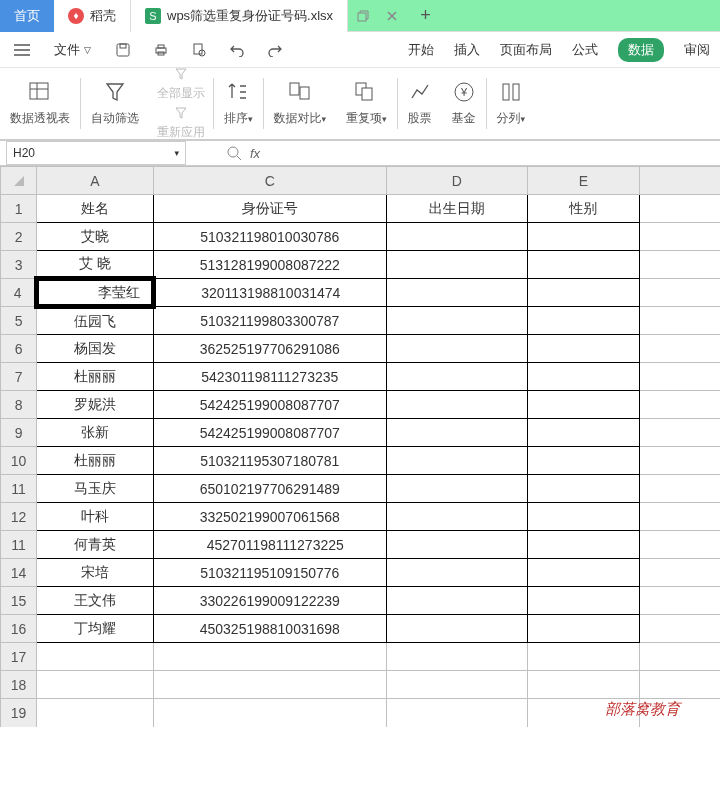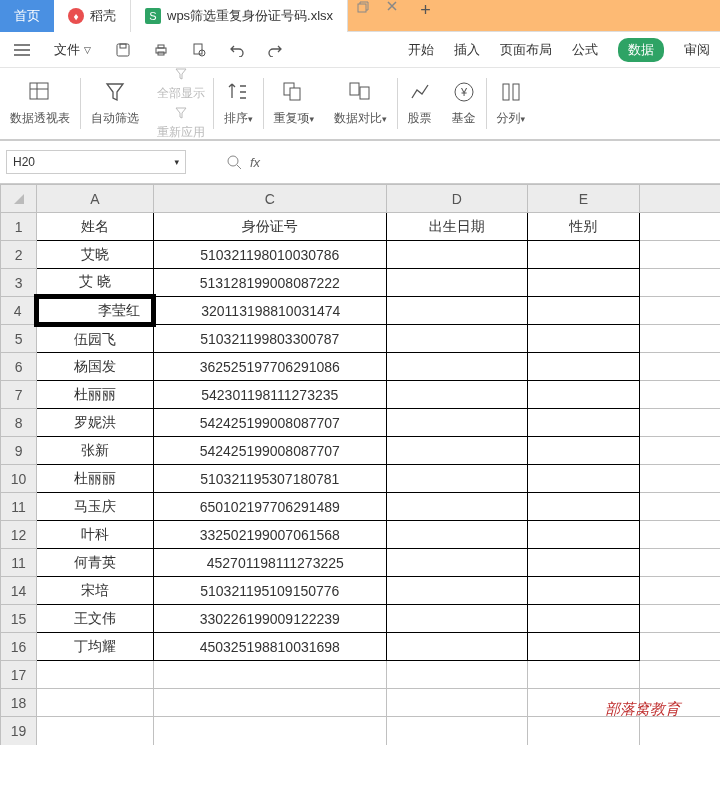--- a/index.html
+++ b/index.html
@@ -1,17 +1,17 @@
 <!DOCTYPE html>
 <html><head>
 <meta charset="utf-8">
 <style>
 * { box-sizing: border-box; margin: 0; padding: 0; }
 body { font-family: "Microsoft YaHei", Arial, sans-serif; font-size: 13px; color: #333; background: #fff; width: 720px; }
-.titlebar { display: flex; align-items: flex-start; height: 32px; background: #fdba74; border-bottom: 1px solid #ddd; }
+.titlebar { display: flex; align-items: center; height: 32px; background: #86efac; border-bottom: 1px solid #ddd; }
 .tab { display: flex; align-items: center; padding: 0 14px; height: 32px; gap: 6px; }
 .tab-home { background: #4a90e2; color: #fff; }
 .tab-docx { background: #fff; }
 .tab-file { background: #fff; border-left: 1px solid #ddd; border-right: 1px solid #ddd; }
 .tab-file-icon { width: 16px; height: 16px; background: #2ea365; color: #fff; font-size: 11px; display: flex; align-items: center; justify-content: center; border-radius: 2px; }
 .docx-icon { width: 16px; height: 16px; background: #e94f4f; border-radius: 50%; display: flex; align-items: center; justify-content: center; color: #fff; font-size: 10px; }
 .win-ctrl { padding: 0 8px; color: #888; }
 .win-ctrl svg { display: block; }
 .plus { padding: 0 14px; color: #555; font-size: 18px; }
 .toolbar1 { display: flex; align-items: center; height: 36px; padding: 0 10px; gap: 14px; border-bottom: 1px solid #e5e5e5; }
@@ -22,21 +22,21 @@
 .menu-tab { color: #333; }
 .menu-tab.active { background: #2ea365; color: #fff; padding: 3px 10px; border-radius: 10px; }
 .ribbon { display: flex; align-items: stretch; height: 72px; border-bottom: 1px solid #ccc; padding: 4px 0; }
 .ribbon-group { display: flex; flex-direction: column; align-items: center; justify-content: flex-end; padding: 0 10px; font-size: 12px; color: #555; gap: 2px; }
 .ribbon-group.big { justify-content: center; gap: 6px; }
 .ribbon-divider { width: 1px; background: #d5d5d5; margin: 6px 0; }
 .ribbon-col { display: flex; flex-direction: column; gap: 4px; font-size: 12px; color: #555; justify-content: center; padding: 0 8px; }
 .ribbon-row { display: flex; align-items: center; gap: 4px; flex-direction: column; }
 .disabled { color: #bbb; }
 .caret-down { font-size: 9px; }
-.namebox-row { display: flex; align-items: center; height: 44px; border-top: 1px solid #ccc; border-bottom: 1px solid #ccc; }
+.namebox-row { display: flex; align-items: center; height: 26px; border-top: 1px solid #ccc; border-bottom: 1px solid #ccc; }
 .name-box { width: 180px; height: 24px; margin-left: 6px; border: 1px solid #ccc; display: flex; align-items: center; padding: 0 6px; font-size: 12px; justify-content: space-between; }
 .fx-area { display: flex; align-items: center; margin-left: 40px; gap: 8px; color: #666; }
 .sheet { border-collapse: collapse; width: 720px; table-layout: fixed; }
 .sheet td, .sheet th { border: 1px solid #c0c0c0; height: 28px; text-align: center; font-size: 14px; font-weight: normal; background: #fff; }
 .sheet .hdr { background: #ececec; color: #555; font-weight: normal; }
 .sheet .corner { background: #ececec; }
 .row-hdr { width: 36px; background: #ececec !important; color: #555; }
 .col-A { width: 116px; }
 .col-C { width: 232px; }
 .col-D { width: 140px; }
@@ -156,31 +156,31 @@
   <div class="ribbon-divider"></div>
   <div class="ribbon-group big">
     <svg width="24" height="24" viewBox="0 0 24 24">
           <path d="M6 4 L6 18 M6 4 L3 7 M6 4 L9 7 M14 6 H20 M14 12 H20 M14 18 H20" stroke="#555" stroke-width="1.3"></path>
         </svg>
     <span><span>排序</span><span class="caret-down">▾</span></span>
   </div>
   <div class="ribbon-divider"></div>
   <div class="ribbon-group big">
     <svg width="26" height="24" viewBox="0 0 26 24">
+          <rect x="3" y="3" width="9" height="12" fill="none" stroke="#555"></rect>
+          <rect x="13" y="7" width="9" height="12" fill="none" stroke="#555"></rect>
+        </svg>
+    <span><span>数据对比</span><span class="caret-down">▾</span></span>
+  </div>
+  <div class="ribbon-group big">
+    <svg width="26" height="24" viewBox="0 0 26 24">
           <rect x="3" y="3" width="10" height="12" fill="none" stroke="#555"></rect>
           <rect x="9" y="8" width="10" height="12" fill="#fff" stroke="#555"></rect>
         </svg>
     <span><span>重复项</span><span class="caret-down">▾</span></span>
-  </div>
-  <div class="ribbon-group big">
-    <svg width="26" height="24" viewBox="0 0 26 24">
-          <rect x="3" y="3" width="9" height="12" fill="none" stroke="#555"></rect>
-          <rect x="13" y="7" width="9" height="12" fill="none" stroke="#555"></rect>
-        </svg>
-    <span><span>数据对比</span><span class="caret-down">▾</span></span>
   </div>
   <div class="ribbon-divider"></div>
   <div class="ribbon-group big">
     <svg width="24" height="24" viewBox="0 0 24 24">
           <path d="M4 18 L9 10 L14 14 L20 5" fill="none" stroke="#555" stroke-width="1.3"></path>
         </svg>
     <span>股票</span>
   </div>
   <div class="ribbon-group big">
     <svg width="24" height="24" viewBox="0 0 24 24">

